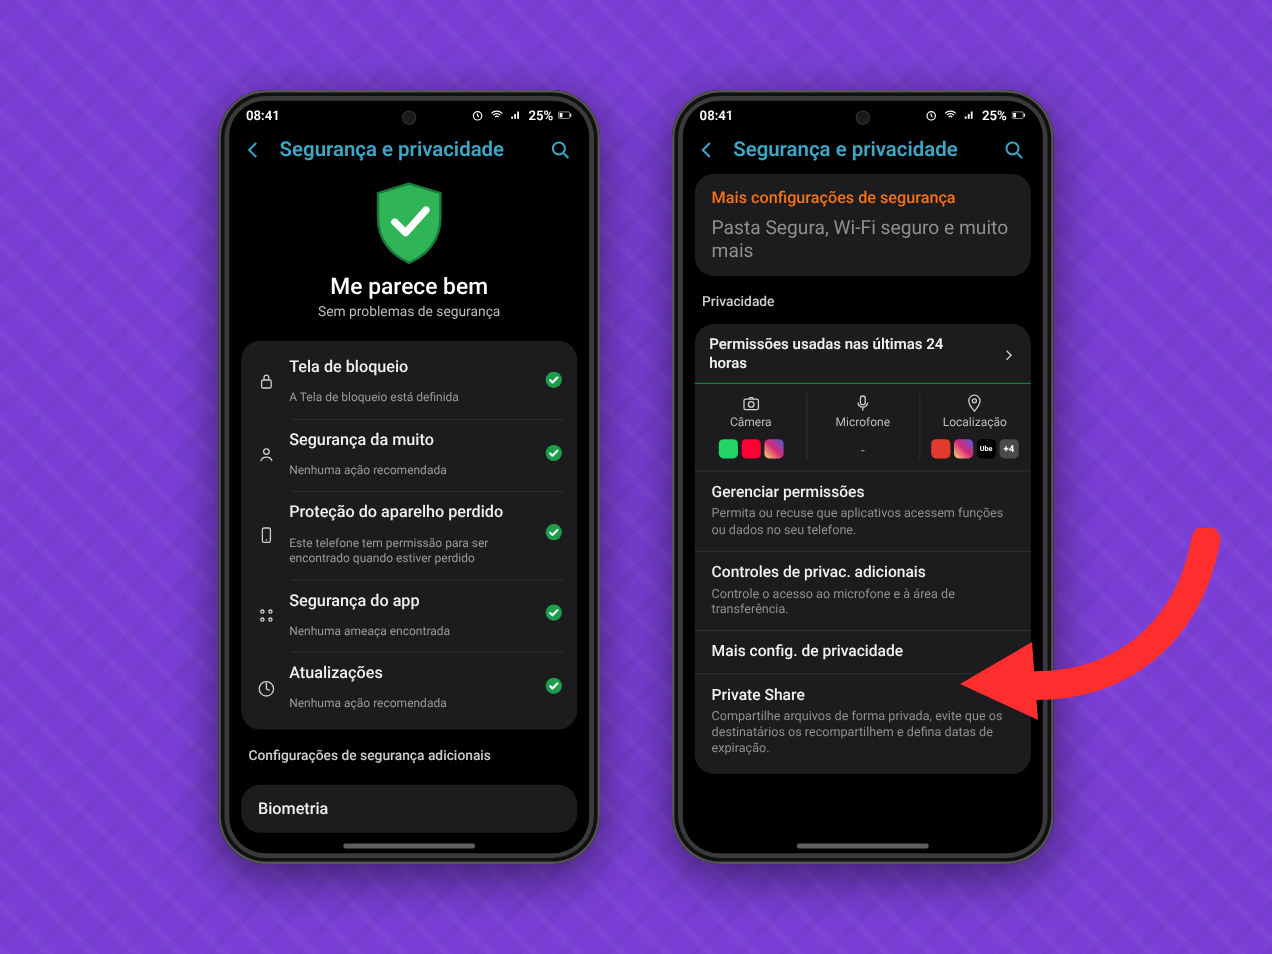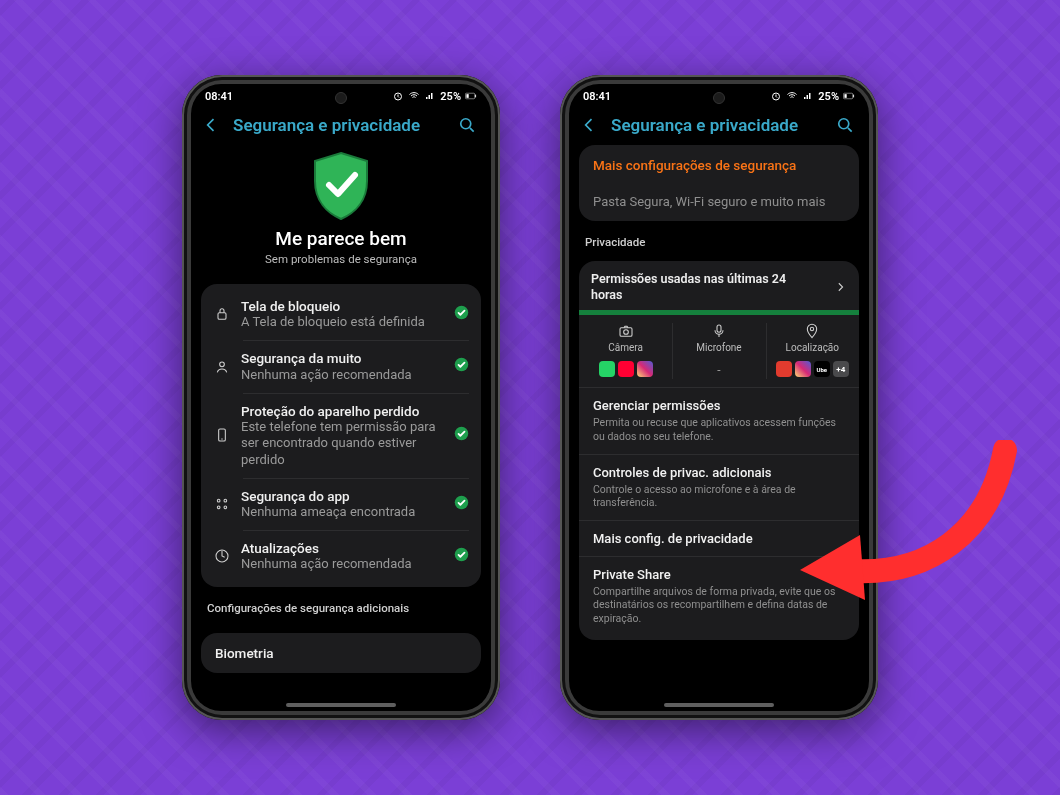--- a/index.html
+++ b/index.html
@@ -111,35 +111,35 @@
   }
   .card-row + .card-row::before {
     content:"";
     position:absolute; left:42px; right:12px; top:0;
     height:1px; background:#2d2d2f;
   }
   .row-icon { width:18px; display:flex; justify-content:center; }
   .row-icon svg { width:16px; height:16px; stroke:#cfcfcf; fill:none; stroke-width:1.6; }
   .row-texts { flex:1; min-width:0; }
   .row-title { font-size:13.5px; color:#f0f0f0; font-weight:500; line-height:1.2;}
-  .row-sub { font-size:13px; color:#9a9a9a; line-height:1.25; margin-top:0;}
+  .row-sub { font-size:10px; color:#9a9a9a; line-height:1.25; margin-top:12px;}
   .row-check svg { width:15px; height:15px; }
 
   .section-label {
     font-size:11.5px; color:#cfcfcf; font-weight:500;
     padding: 14px 6px 4px 6px;
   }
 
   .perm-card {
     background:#1c1c1e; border-radius:16px; margin-top:8px; padding-bottom:4px;
   }
   .perm-header {
     display:flex; align-items:center; justify-content:space-between;
     padding:10px 12px 8px 12px;
-    border-bottom:5px solid #15803d;
+    border-bottom:1px solid #15803d;
     gap:32px;
   }
   .perm-header .t { font-size:12.5px; font-weight:600; color:#eee; line-height:1.25; max-width:220px;}
   .perm-cols { display:flex; }
   .perm-col {
     flex:1; text-align:center; padding:8px 4px 10px 4px; position:relative;
   }
   .perm-col + .perm-col::before {
     content:""; position:absolute; left:0; top:8px; bottom:8px; width:1px; background:#2d2d2f;
   }
@@ -157,21 +157,21 @@
     padding:10px 14px;
     border-top:1px solid #2d2d2f;
   }
   .list-row .t { font-size:13px; color:#f2f2f2; font-weight:500;}
   .list-row .s { font-size:10.5px; color:#8f8f8f; line-height:1.3; margin-top:3px;}
 
   .section-header-card {
      background:#1c1c1e; border-radius:16px; padding:12px 14px;
   }
   .section-header-card .t { font-size:13.5px; color:#f97316; font-weight:500;}
-  .section-header-card .s { font-size:13px; color:#8f8f8f; margin-top:21px;}
+  .section-header-card .s { font-size:16px; color:#8f8f8f; margin-top:7px;}
 
   .home-indicator {
     position:absolute; bottom:4px; left:50%; transform:translateX(-50%);
     width:110px; height:4px; border-radius:3px; background:#5f5f5f;
   }
 
   
   .arrow-anno {
     position:absolute;
     right:40px;

